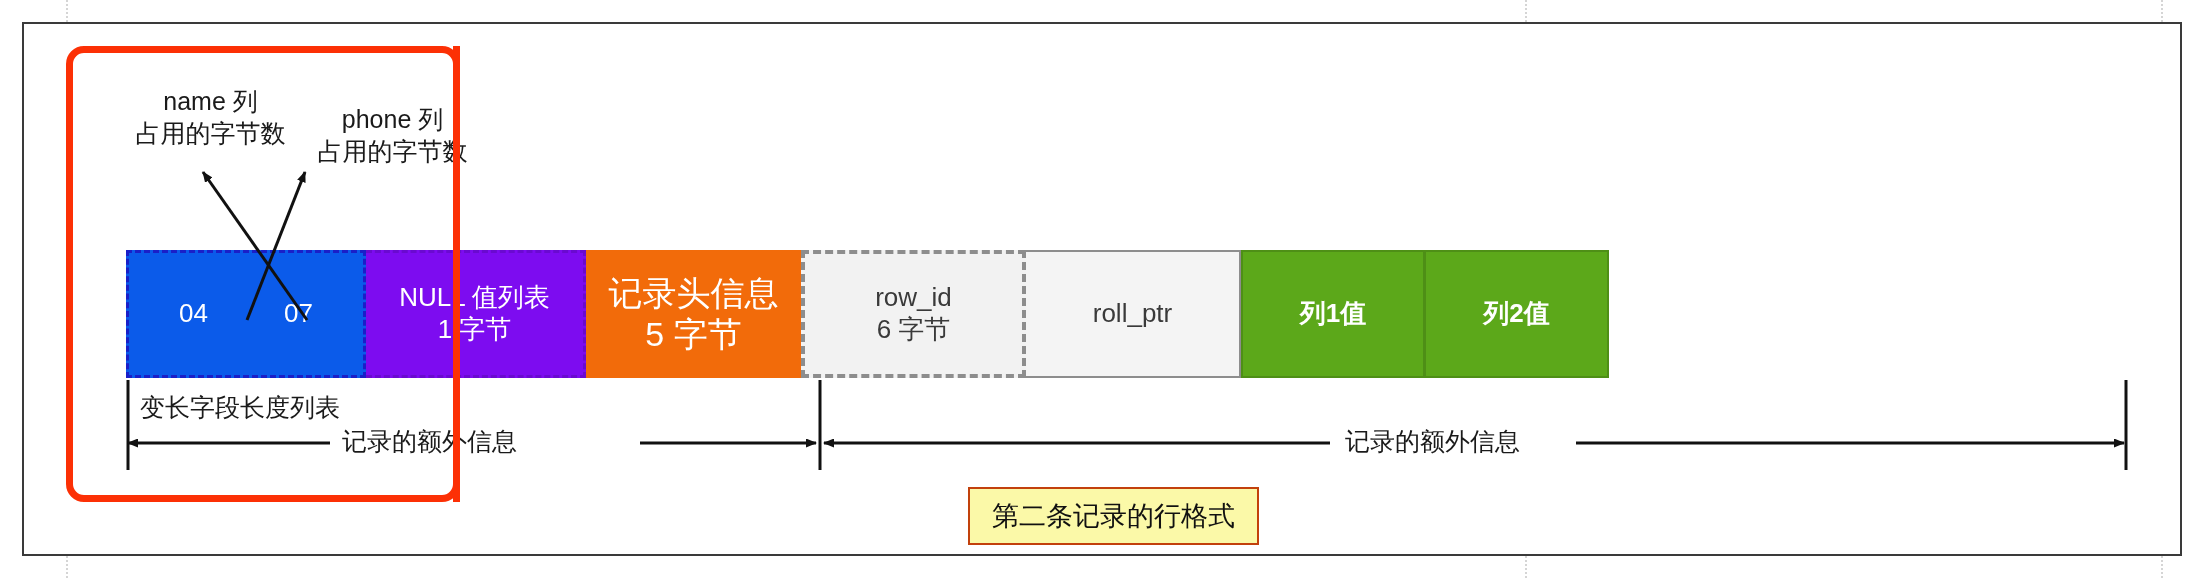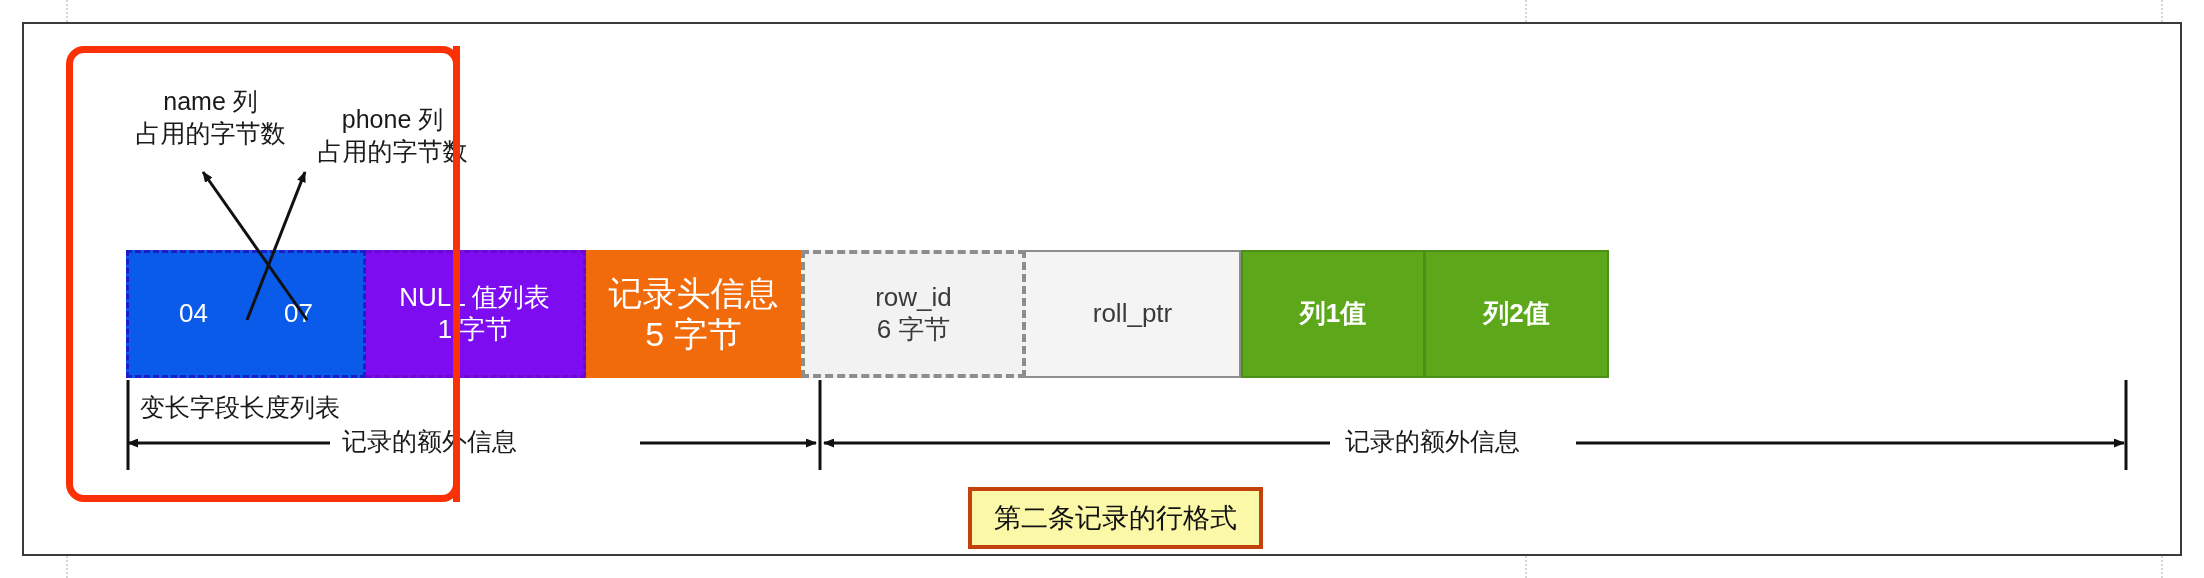--- a/index.html
+++ b/index.html
@@ -170,21 +170,21 @@
     padding:0 12px;
     white-space:nowrap;
   }
 
   
   #caption-box{
     position:absolute;
     left:968px; top:487px;
     padding:9px 22px;
     background:#fbf9a8;
-    border:4px solid #c2410c;
+    border:2px solid #c2410c;
     font-size:27px;
     color:#111111;
     white-space:nowrap;
   }
 </style>
 </head>
 <body>
 
 <div id="canvas">
 

